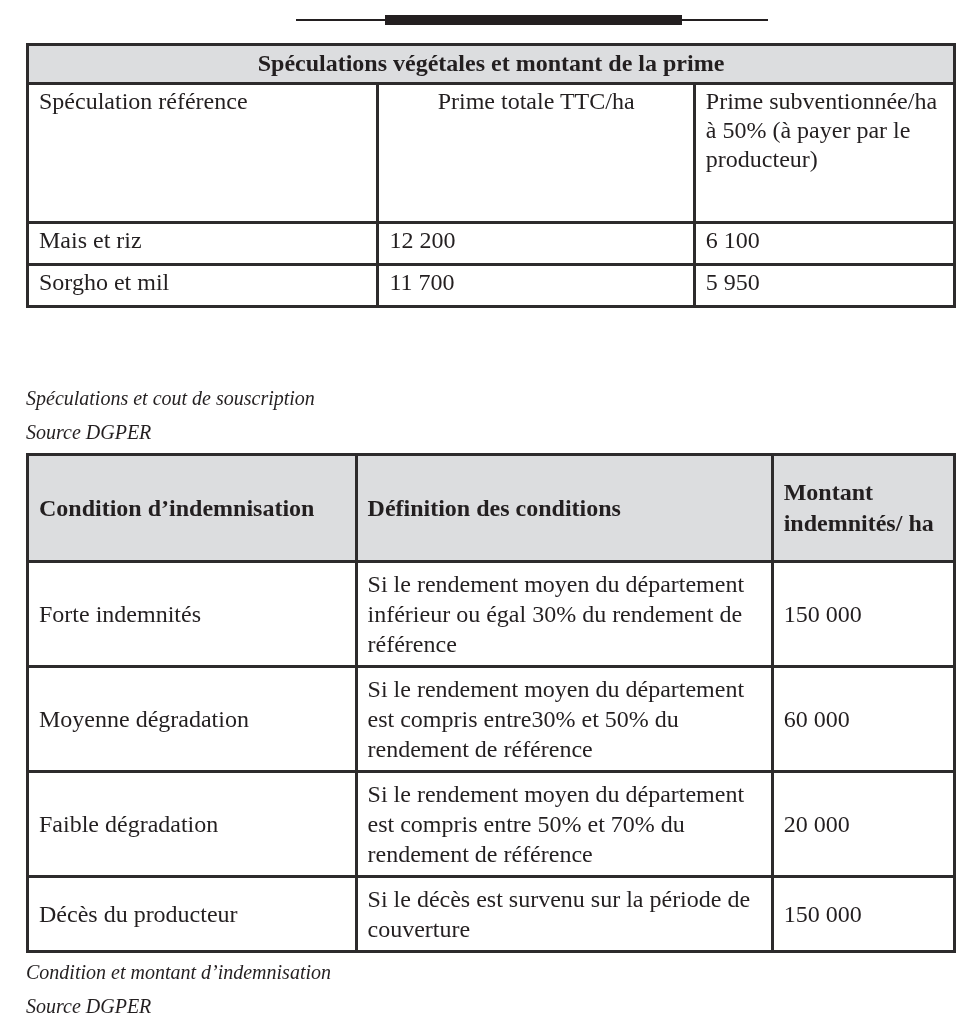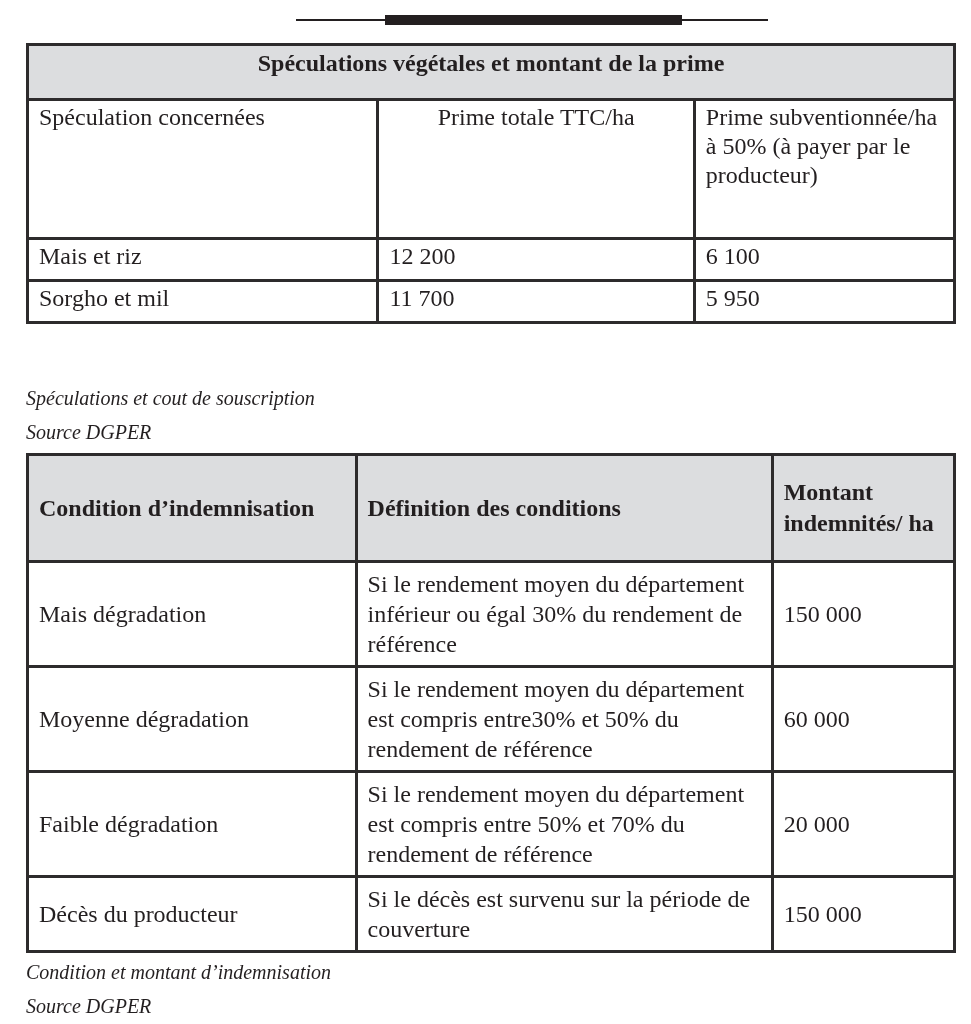--- a/index.html
+++ b/index.html
@@ -17,21 +17,21 @@
     background: #231f20;
   }
   table {
     position: absolute; border-collapse: collapse;
     font-size: 24px; line-height: 29px;
   }
   td, th { border: 3px solid #2d2b2c; vertical-align: top; text-align: left; }
   #t1 { left: 26px; top: 43px; width: 930px; }
   #t1 .title {
     background: #dcdddf; text-align: center; font-weight: bold;
-    height: 33px; padding: 3px 8px 16px 8px; font-size: 24px;
+    height: 33px; padding: 3px 8px 0 8px; font-size: 24px;
   }
   #t1 td { padding: 2px 10px 3px 10px; }
   #t1 .c1 { width: 330px; }
   #t1 .c2 { width: 296px; text-align: center; }
   #t1 .c3 { width: 238px; }
   #t1 tr.hdr td { height: 131px; }
   #t1 tr.r1 td { height: 34px; }
   #t1 tr.r2 td { height: 82px; }
   #t1 tr.r3 td { height: 34px; }
 
@@ -60,21 +60,21 @@
 
 <div class="rule-thin"></div>
 <div class="rule-thick"></div>
 
 <table id="t1">
   <tbody>
       <tr>
     <td colspan="3" class="title">Spéculations végétales et montant de la prime</td>
   </tr>
   <tr class="hdr">
-    <td class="c1">Spéculation concernées</td>
+    <td class="c1">Spéculation référence</td>
     <td class="c2">Prime totale TTC/ha</td>
     <td class="c3">Prime subventionnée/ha à 50% (à payer par le producteur)</td>
   </tr>
   <tr class="r1">
     <td>Mais et riz</td>
     <td>12 200</td>
     <td>6 100</td>
   </tr>
   <tr class="r3">
     <td>Sorgho et mil</td>
@@ -88,21 +88,21 @@
 <div id="src1" class="caption">Source DGPER</div>
 
 <table id="t2">
   <tbody>
       <tr>
     <th class="c1">Condition d’indemnisation</th>
     <th class="c2">Définition des conditions</th>
     <th class="c3">Montant indemnités/ ha</th>
   </tr>
   <tr class="d">
-    <td>Mais dégradation</td>
+    <td>Forte indemnités</td>
     <td>Si le rendement moyen du département inférieur ou égal 30% du rendement de référence</td>
     <td>150 000</td>
   </tr>
   <tr class="d">
     <td>Moyenne dégradation</td>
     <td>Si le rendement moyen du département  est compris entre30% et 50% du rendement de référence</td>
     <td>60 000</td>
   </tr>
   <tr class="d">
     <td>Faible dégradation</td>

